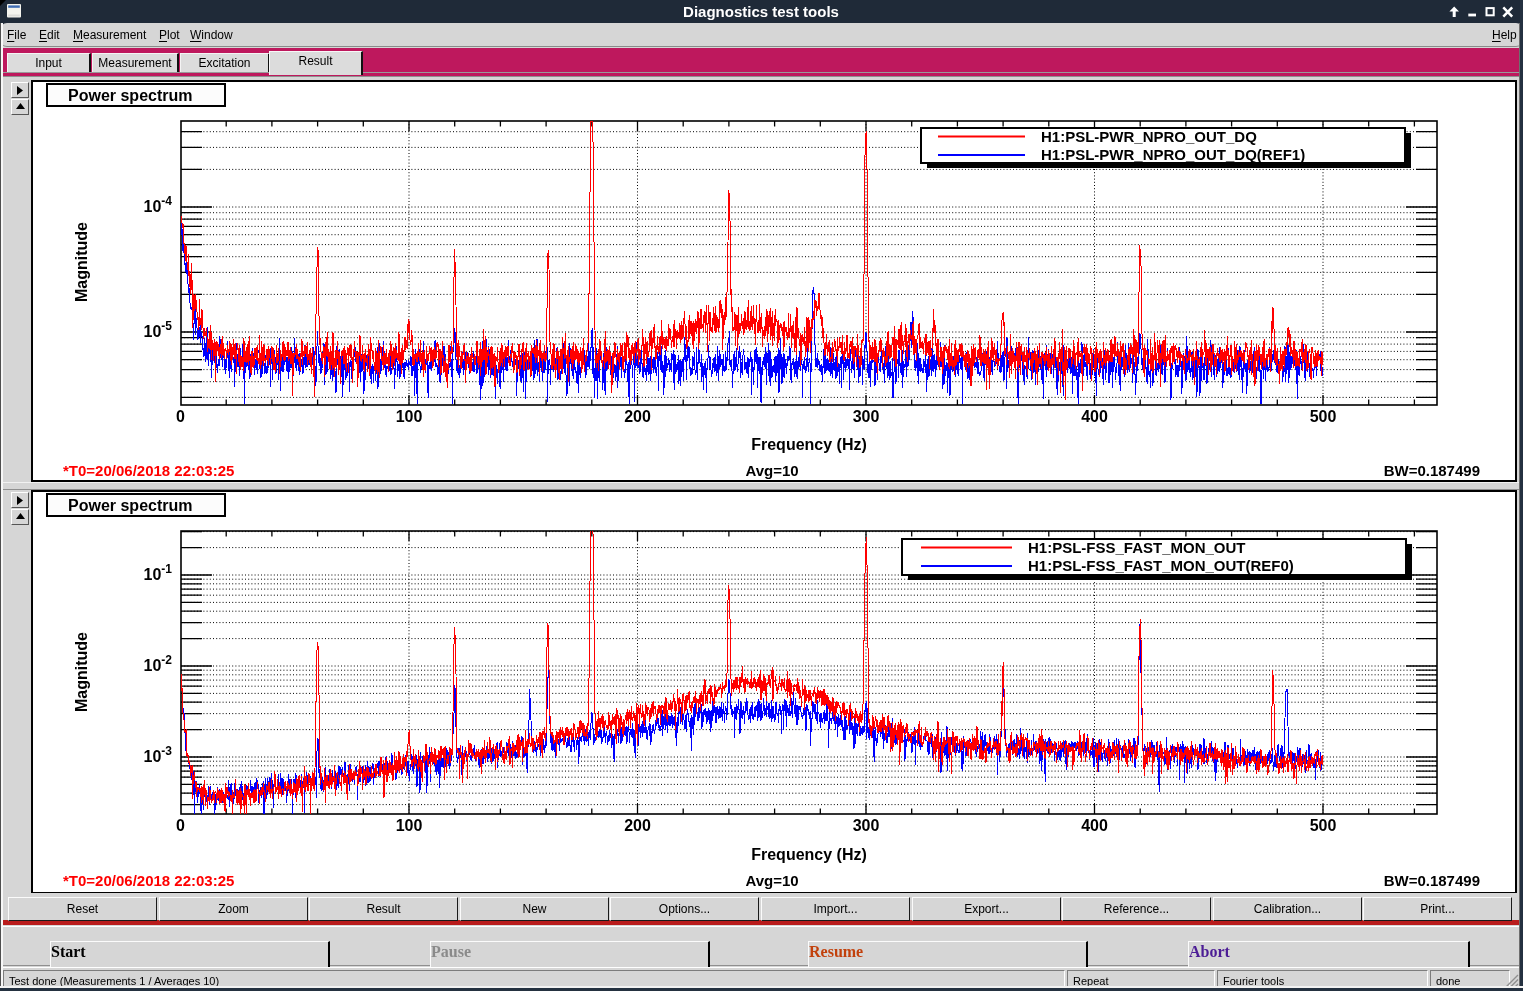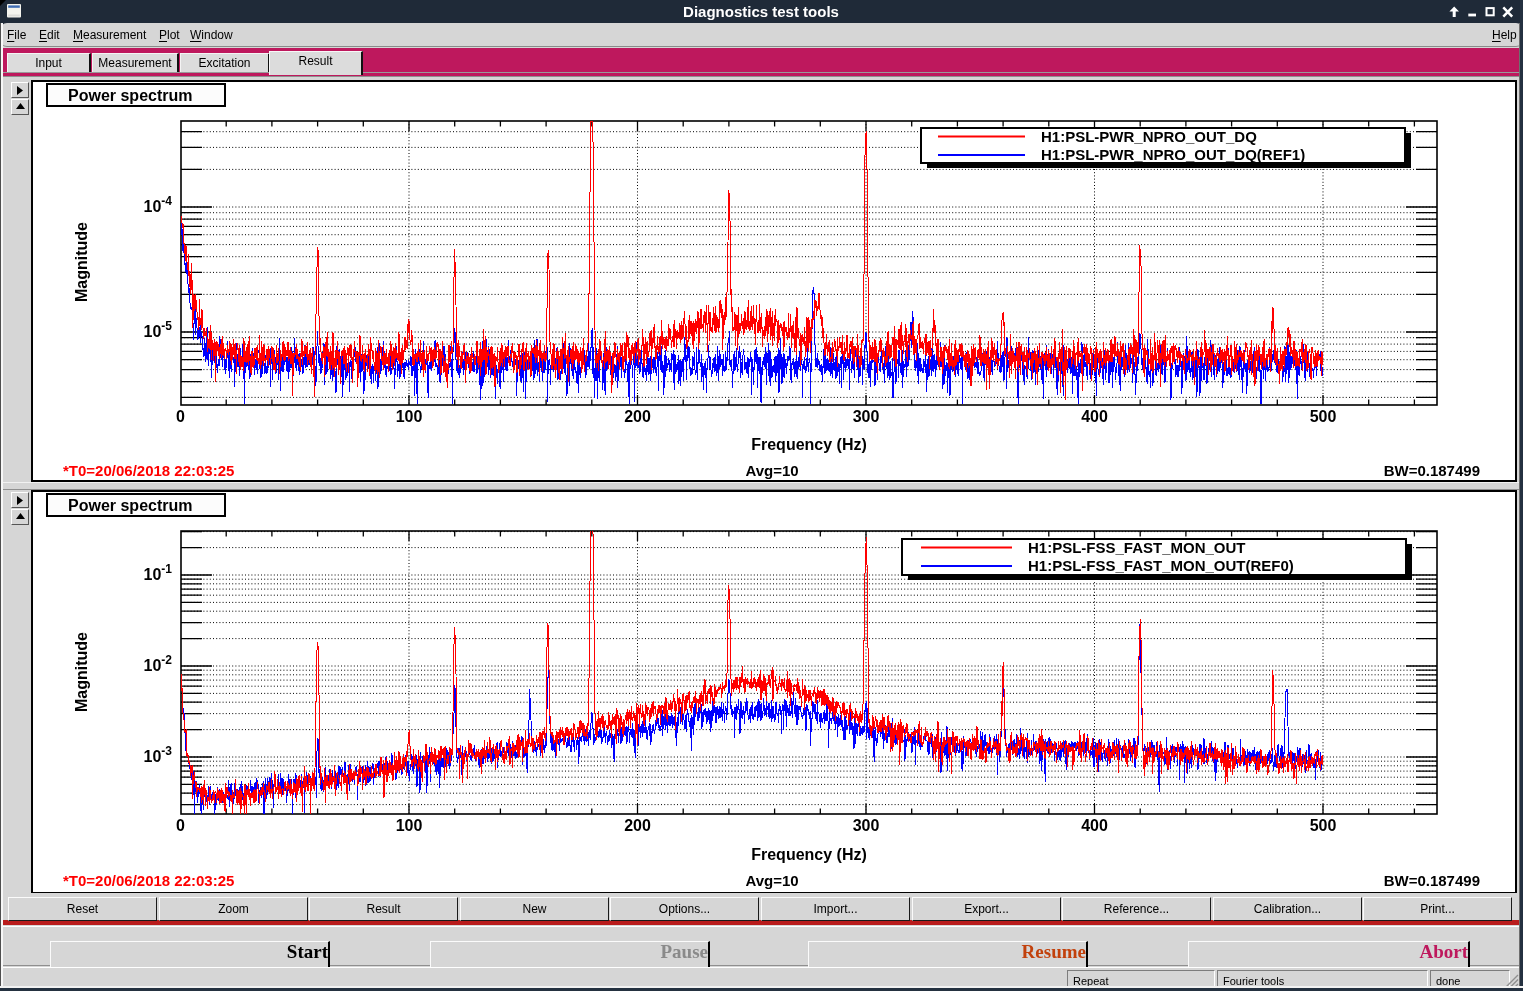--- a/index.html
+++ b/index.html
@@ -31,22 +31,22 @@
   border-bottom:5px solid #b91c1c; }
 .btn { position:absolute; top:4px; height:24px; background:#d6d6d6;
   border-top:1px solid #fbfbfb; border-left:1px solid #fbfbfb;
   border-right:1px solid #1a1a1a; border-bottom:1px solid #1a1a1a;
   font-size:12px; text-align:center; line-height:22px; }
 .bigrow { left:0; top:926px; width:1523px; height:40px; background:#d6d6d6;
   border-top:1px solid #fff; border-bottom:1px solid #8f8f8f; }
 .bigbtn { position:absolute; top:14px; height:29px; background:#d6d6d6;
   border-top:1px solid #fbfbfb; border-left:1px solid #fbfbfb;
   border-right:2px solid #000; border-bottom:2px solid #000;
-  font-family:"Liberation Serif", serif; font-weight:bold; font-size:19px;
-  text-align:right; line-height:19px; }
+  font-family:"Liberation Serif", serif; font-weight:bold; font-size:16px;
+  text-align:left; line-height:19px; }
 .status { left:0; top:967px; width:1523px; height:24px; background:#d6d6d6;
   border-top:1px solid #fff; }
 .panel { position:absolute; top:2px; height:20px; font-size:11px; line-height:20px;
   border-top:1px solid #7d7d7d; border-left:1px solid #7d7d7d;
   border-bottom:1px solid #fff; border-right:1px solid #fff;
   padding-left:5px; color:#000; background:#d6d6d6; }
 u { text-decoration:underline; text-underline-offset:2px; }
 </style></head>
 <body>
 <div class="abs titlebar">
@@ -178,23 +178,24 @@
   <div class="btn" style="left:761px;width:149px">Import...</div>
   <div class="btn" style="left:912px;width:149px">Export...</div>
   <div class="btn" style="left:1062px;width:149px">Reference...</div>
   <div class="btn" style="left:1213px;width:149px">Calibration...</div>
   <div class="btn" style="left:1363px;width:149px">Print...</div>
 </div>
 <div class="abs bigrow">
   <div class="bigbtn" style="left:50px;width:280px;color:#000">Start</div>
   <div class="bigbtn" style="left:430px;width:280px;color:#8a8a8a">Pause</div>
   <div class="bigbtn" style="left:808px;width:280px;color:#c2410c">Resume</div>
-  <div class="bigbtn" style="left:1188px;width:282px;color:#be185d">Abort</div>
+  <div class="bigbtn" style="left:1188px;width:282px;color:#4c1d95">Abort</div>
 </div>
 <div class="abs status">
+  <div class="panel" style="left:3px;width:1062px">Test done (Measurements 1 / Averages 10)</div>
   <div class="panel" style="left:1067px;width:148px">Repeat</div>
   <div class="panel" style="left:1217px;width:211px">Fourier tools</div>
   <div class="panel" style="left:1430px;width:80px">done</div>
   <svg class="abs" style="left:1504px;top:5px" width="15" height="16">
     <path d="M14 2L2 14 M14 6.5L6.5 14 M14 11L11 14" stroke="#8f8f8f" stroke-width="1.4"></path>
   </svg>
 </div>
 <div class="abs" style="left:0;top:23px;width:1px;height:968px;background:#4f4f4f"></div>
 <div class="abs" style="left:1px;top:23px;width:2px;height:968px;background:#f7f7f7"></div>
 <div class="abs" style="left:1519px;top:23px;width:1px;height:968px;background:#6e6e6e"></div>

